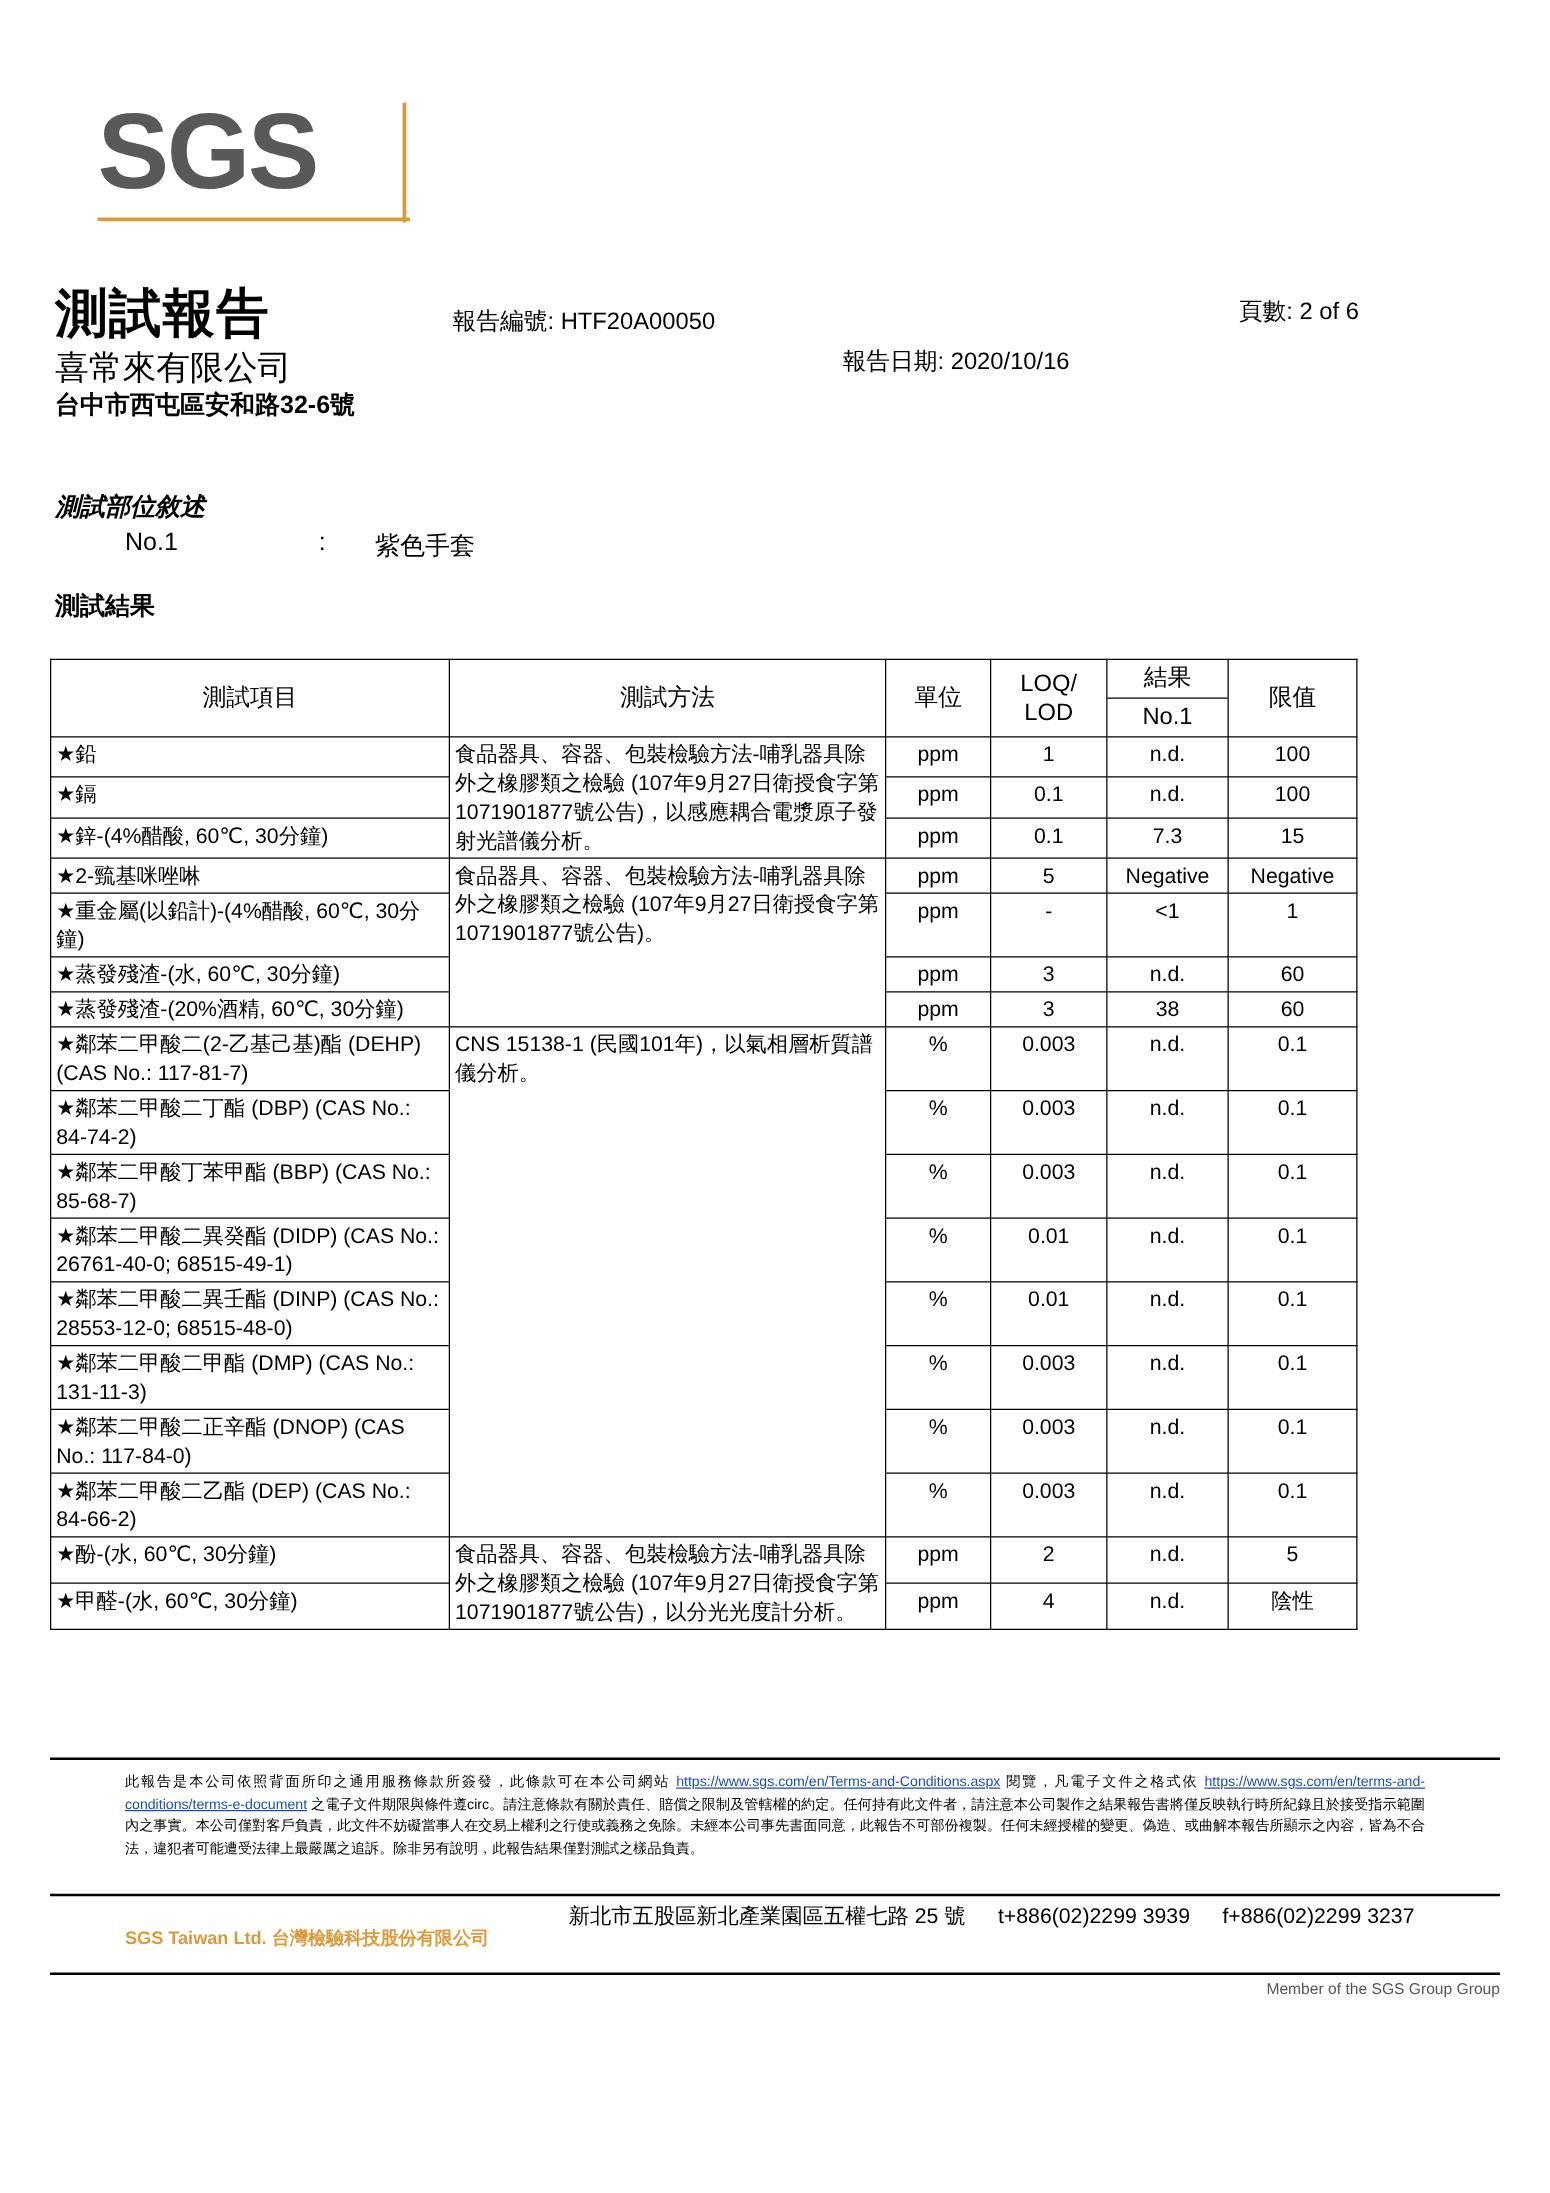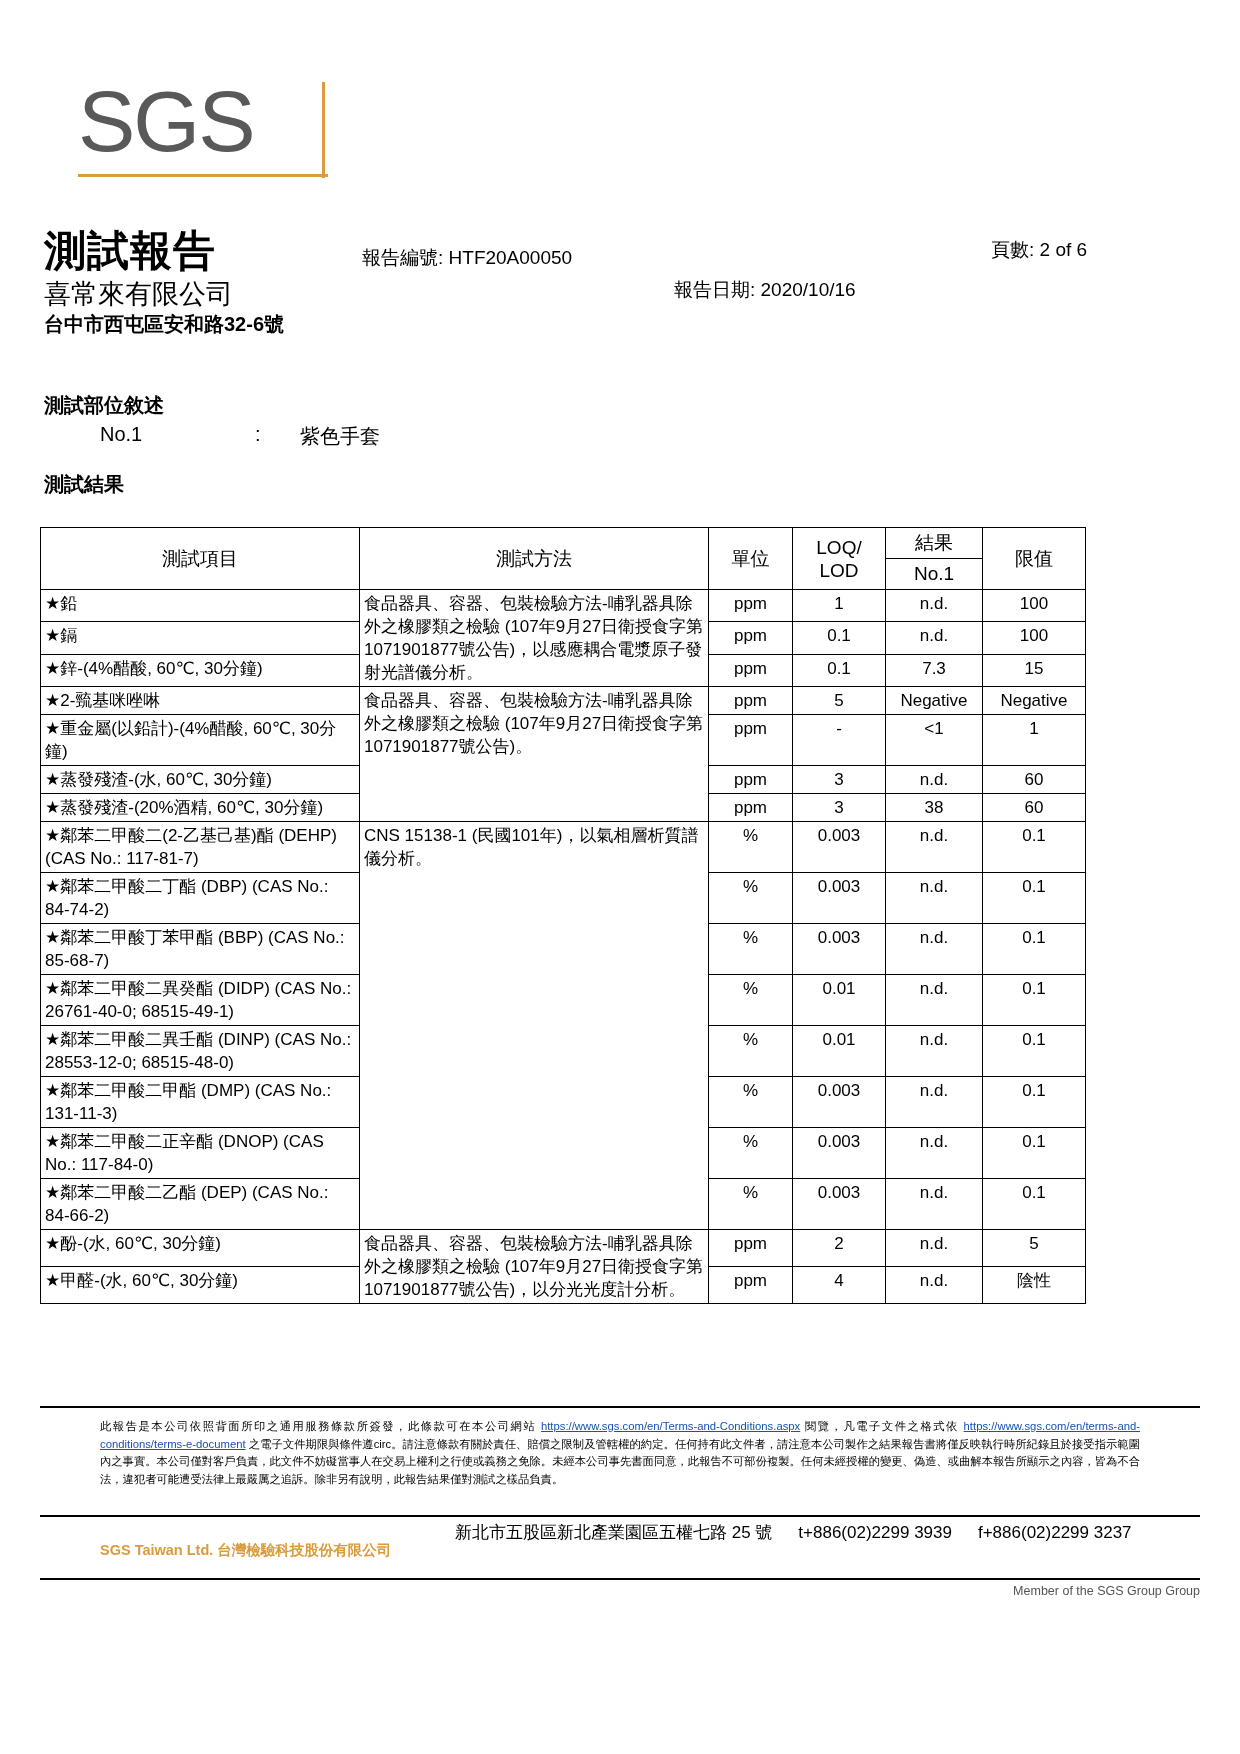--- a/index.html
+++ b/index.html
@@ -27,21 +27,21 @@
   .logo-block {
     position: absolute;
     left: 78px;
     top: 78px;
     width: 260px;
     height: 100px;
   }
   .logo-text {
     font-family: "Liberation Sans", "DejaVu Sans", sans-serif;
     font-size: 86px;
-    font-weight: normal;
+    font-weight: bold;
     letter-spacing: -2px;
     color: #595959;
     line-height: 86px;
     margin: 0;
     padding: 0;
   }
   .logo-vrule {
     position: absolute;
     left: 244px;
     top: 4px;
@@ -101,20 +101,21 @@
     font-weight: bold;
   }
 
   
   .sec-desc-title {
     position: absolute;
     left: 44px;
     top: 392px;
     font-size: 20px;
     font-weight: bold;
+    font-style: italic;
   }
   .desc-row {
     position: absolute;
     left: 100px;
     top: 423px;
     width: 900px;
     font-size: 20px;
   }
   .desc-no    { position: absolute; left: 0px;   top: 0; }
   .desc-colon { position: absolute; left: 155px; top: 0; }

